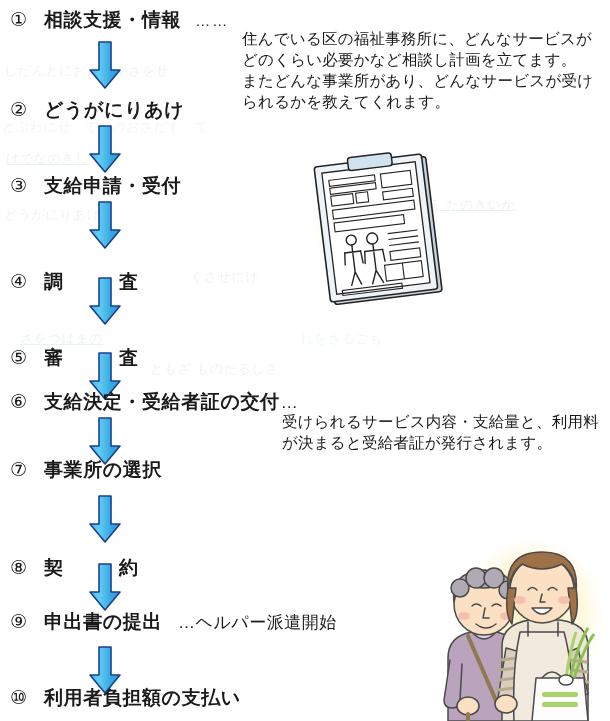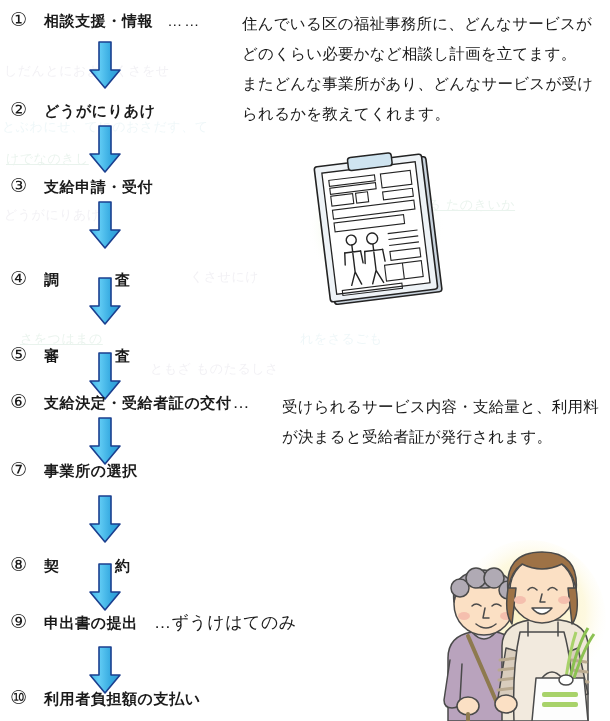--- a/index.html
+++ b/index.html
@@ -49,21 +49,21 @@
     display: inline-block;
     width: 44px;
     text-align: left;
     padding-left: 10px;
     font-size: 19px;
     line-height: 1;
     box-sizing: border-box;
     font-family: "DejaVu Sans", sans-serif;
   }
   .step-label {
-    font-size: 15px;
+    font-size: 19px;
     line-height: 1;
     font-weight: 600;
     letter-spacing: 0.6px;
   }
   
   .step-label.spaced {
     letter-spacing: 56px;
     margin-top: 20px;
   }
   .step-leader {
@@ -82,23 +82,24 @@
     font-size: 17px;
     line-height: 1;
     margin-left: 16px;
     letter-spacing: 0.5px;
   }
 
   
   .note {
     position: absolute;
     font-size: 15.5px;
-    line-height: 30px;
+    line-height: 21px;
     letter-spacing: 0.2px;
     white-space: pre-line;
+    margin-top: 19px;
   }
 
   
   .arrow {
     position: absolute;
     width: 34px;
     height: 50px;
   }
   .arrow svg { display: block; width: 100%; height: 100%; }
 
@@ -365,21 +366,21 @@
 
   <div class="arrow" style="left:88px; top:562px;">
     <svg viewBox="0 0 34 50" xmlns="http://www.w3.org/2000/svg">
       <path d="M11 2 L23 2 L23 30 L32 30 L17 48 L2 30 L11 30 Z" fill="url(#ag)" stroke="#1b3f8f" stroke-width="1.6" stroke-linejoin="round"></path>
     </svg>
   </div>
 
   <div class="step" style="top:612px;">
     <span class="step-num">⑨</span>
     <span class="step-label">申出書の提出</span>
-    <span class="step-inline-note">…ずうけはてのみ</span>
+    <span class="step-inline-note">…ヘルパー派遣開始</span>
   </div>
 
   <div class="arrow" style="left:88px; top:645px;">
     <svg viewBox="0 0 34 50" xmlns="http://www.w3.org/2000/svg">
       <path d="M11 2 L23 2 L23 30 L32 30 L17 48 L2 30 L11 30 Z" fill="url(#ag)" stroke="#1b3f8f" stroke-width="1.6" stroke-linejoin="round"></path>
     </svg>
   </div>
 
   <div class="step" style="top:688px;">
     <span class="step-num">⑩</span>

